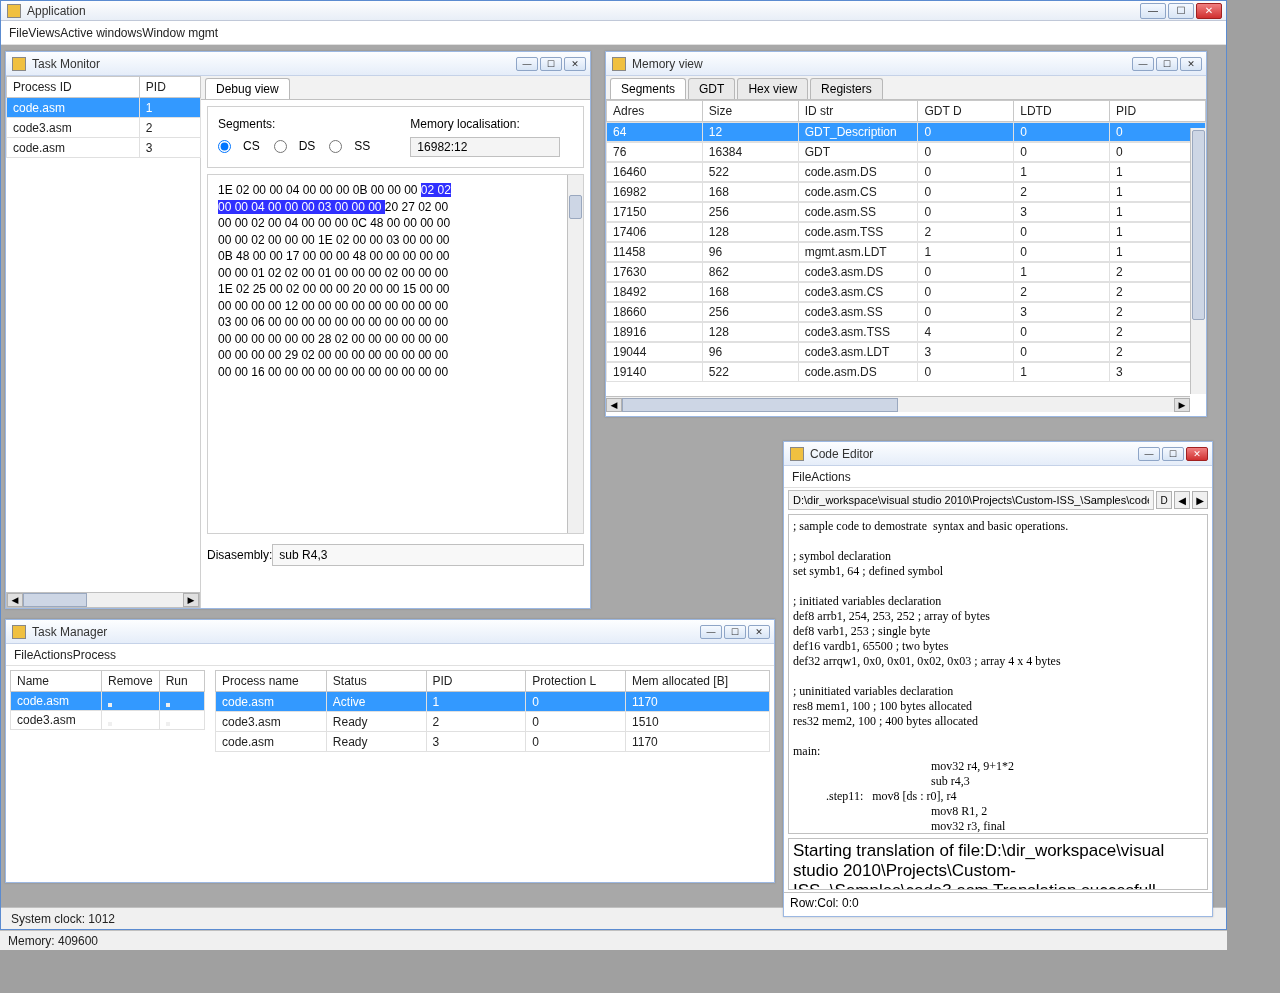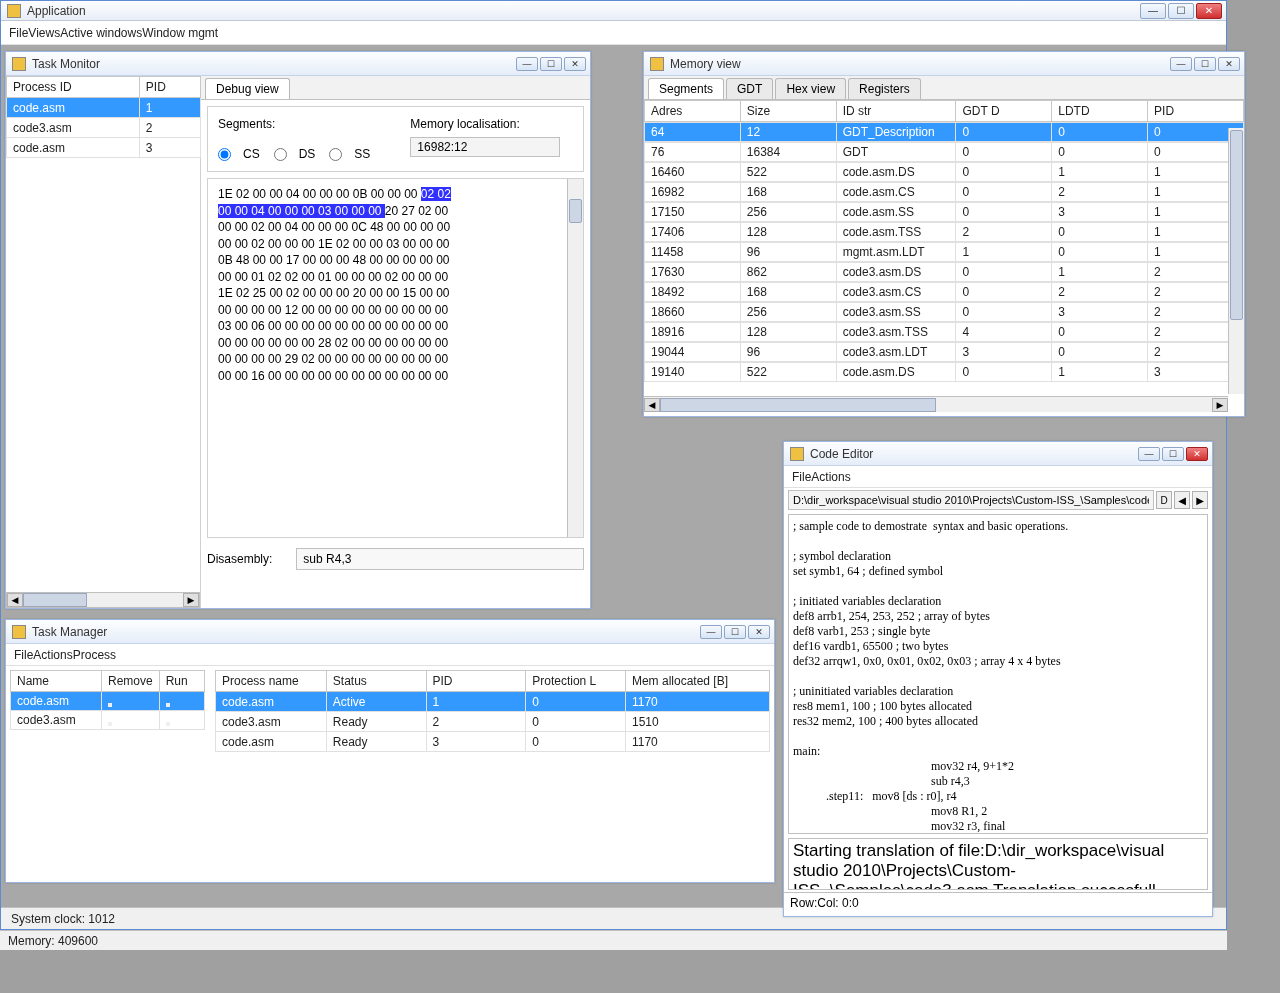--- a/index.html
+++ b/index.html
@@ -33,21 +33,21 @@
 .tab.active { background: #fff; }
 
 .segbox { margin: 6px; padding: 10px; border: 1px solid #d0d0d0; display: flex; gap: 40px; }
 .radio-group { display: flex; gap: 14px; align-items: center; }
 .radio-group label { display: flex; align-items: center; gap: 12px; }
 .hex { font-family: "Courier New", monospace; font-size: 12.5px; padding: 8px 10px; white-space: pre; line-height: 1.32; position: relative; }
 .hex .hl { background: #3030ff; color: #fff; }
 .hex-container { border: 1px solid #d0d0d0; margin: 0 6px 6px 6px; height: 360px; overflow: hidden; position: relative; }
 .hex-scroll { position:absolute; right:0; top:0; bottom:0; width:16px; background:#f0f0f0; border-left:1px solid #c0c0c0; }
 .hex-scroll .thumb { position:absolute; left:1px; right:1px; top:20px; height:24px; background:#cdd6e5; border:1px solid #9aa8bf; border-radius:2px;}
-.disasm { display: flex; align-items: center; gap: 24px; margin: 4px 6px 6px 6px; }
+.disasm { display: flex; align-items: center; gap: 0; margin: 4px 6px 6px 6px; }
 .disasm input { flex: 1; height: 22px; padding: 2px 6px; border: 1px solid #c0c0c0; background:#f8f8f8; }
 
 .tm-left { width: 195px; }
 .tm-left th,.tm-left td { height:20px; }
 
 .processes-table td, .processes-table th { height: 20px; }
 
 .code-area { width:100%; height:320px; border:1px solid #c0c0c0; font-family: Tahoma; font-size:12px; padding:4px; resize:none; overflow:auto; white-space:pre; }
 .output-area { width:100%; height:52px; border:1px solid #c0c0c0; font-size:17px; padding:2px 4px; overflow:auto; }
 .path-input { flex:1; height:20px; border:1px solid #c0c0c0; background:#f4f4f4; padding:2px 4px; font-size:11px;}
@@ -133,21 +133,21 @@
               </div>
               <div class="arrow">▶</div>
           </div>
         </div>
         <div style="flex:1; display:flex; flex-direction:column;">
           <div class="tabs">
             <div class="tab active">Debug view</div>
           </div>
           <div class="segbox">
             <div>
-              <div style="margin-bottom:16px;">Segments:</div>
+              <div style="margin-bottom:8px;">Segments:</div>
               <div class="radio-group">
                 <label>
                     <input type="radio" checked="" style=""> 
                     <span>CS</span>
                   </label>
                 <label>
                     <input type="radio" style=""> 
                     <span>DS</span>
                   </label>
                 <label>
@@ -179,21 +179,21 @@
               </div>
           </div>
           <div class="disasm">
             <span>Disasembly:</span>
             <input readonly="" value="sub R4,3" style="">
           </div>
         </div>
       </div>
     </div>
 
-    <div class="child-window" style="left:642px; top:6px; width:602px; height:366px;">
+    <div class="child-window" style="left:604px; top:6px; width:602px; height:366px;">
       <div class="child-titlebar">
         <div class="icon"></div>
         <div class="title">Memory view</div>
         <div class="wincontrols">
           <button>—</button>
           <button>☐</button>
           <button>✕</button>
         </div>
       </div>
       <div class="tabs">

